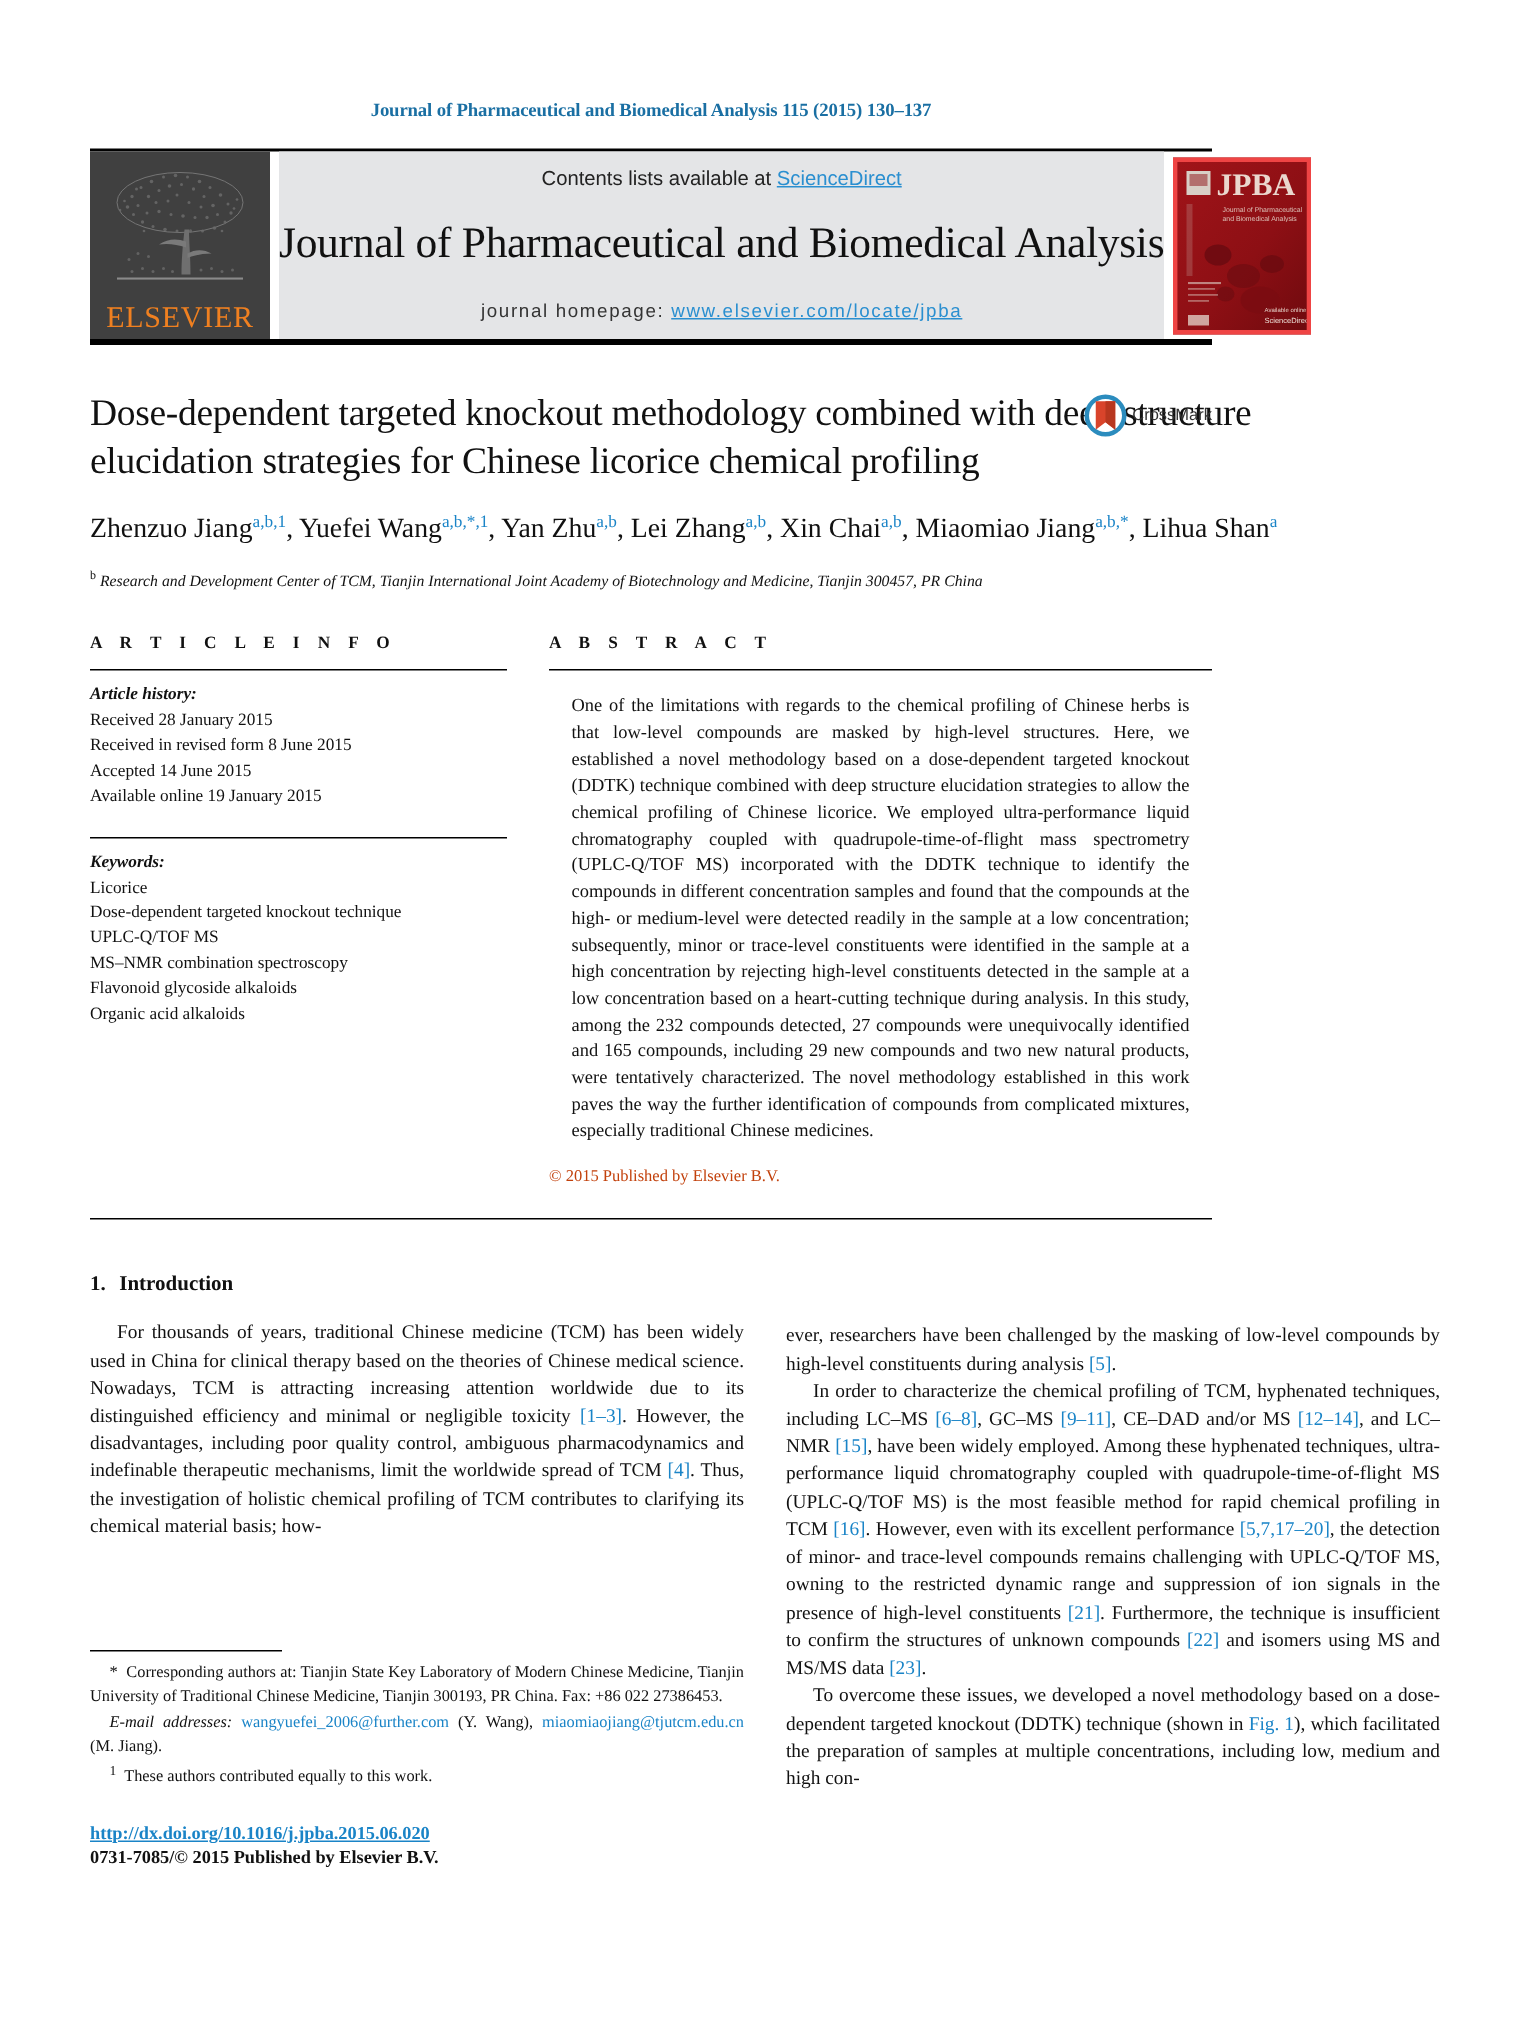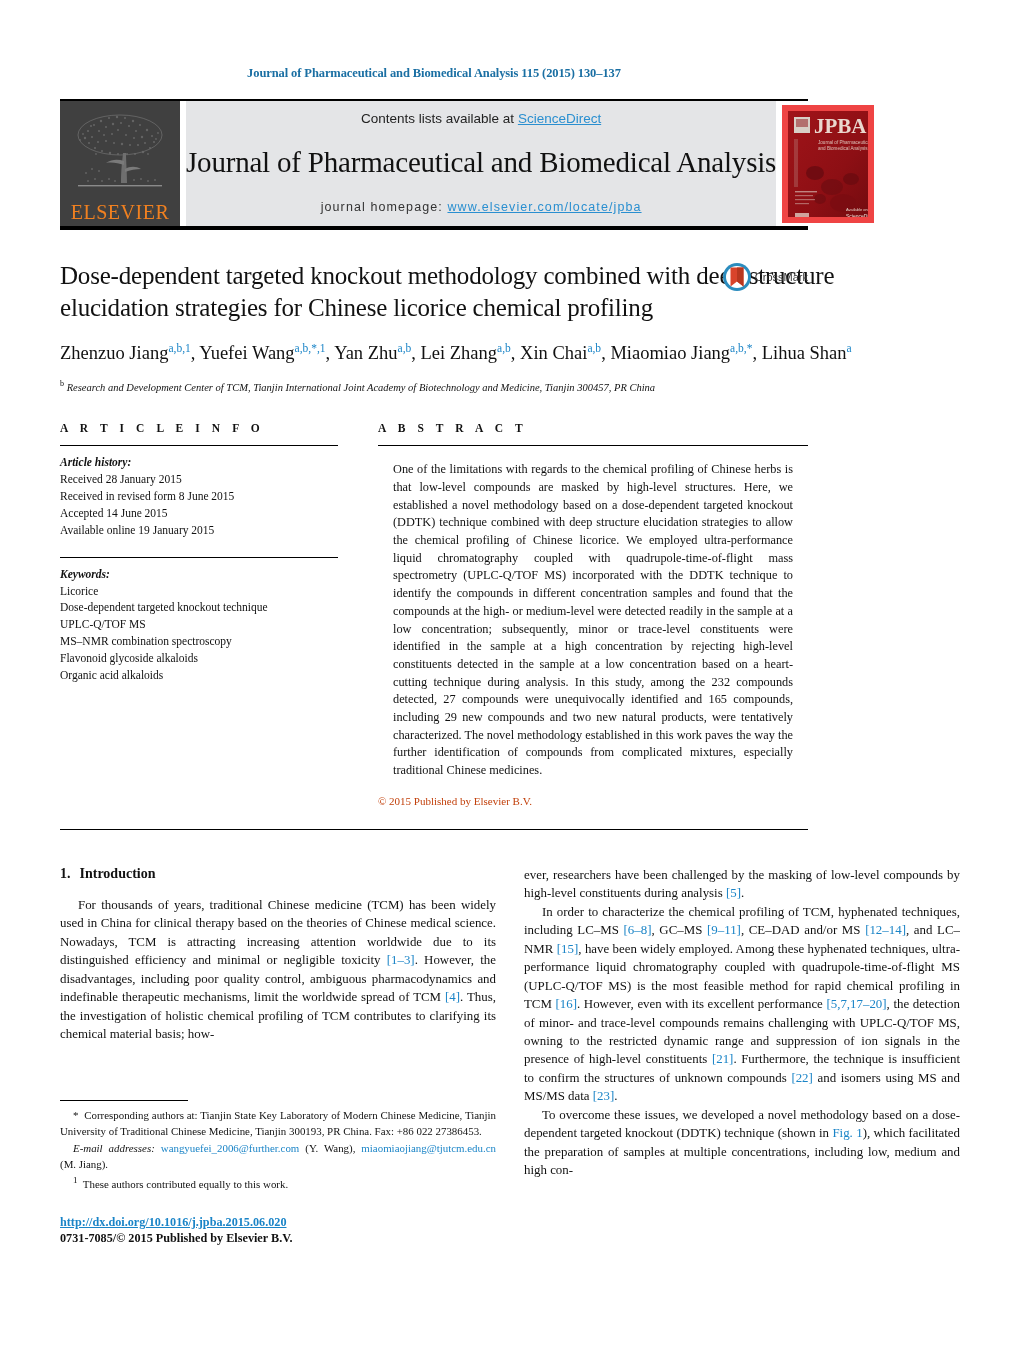--- a/index.html
+++ b/index.html
@@ -88,21 +88,21 @@
     letter-spacing: 1.1px;
   }
   .homepage-line .url { color: #2a8fd0; }
   .cover-thumb {
     width: 92px;
     flex: 0 0 92px;
     align-self: center;
     height: 118px;
     position: relative;
     overflow: hidden;
-    border: 6px solid #ef4444;
+    border: 3px solid #ef4444;
     background: #8d0f14;
   }
   .masthead-rule-bot {
     margin: 0 60px;
     border-top: 4px solid #000;
   }
 
   
   .titleblock { margin: 30px 60px 0 60px; position: relative; }
   .paper-title {
@@ -145,21 +145,21 @@
     font-size: 10.5px;
     line-height: 1.5;
     color: #111;
   }
   .affils sup { font-style: normal; font-size: 8px; }
 
   
   .infoabs {
     margin: 27px 60px 0 60px;
     display: flex;
-    gap: 40px;
+    gap: 28px;
     position: relative;
   }
   .col-info { width: 278px; flex: 0 0 278px; }
   .col-abs  { flex: 1 1 auto; }
 
   .sec-head {
     font-family: "Liberation Serif", serif;
     font-weight: bold;
     font-size: 11.5px;
     letter-spacing: 4.6px;
@@ -207,21 +207,21 @@
   }
   .h2 .num { margin-right: 9px; }
   p.body {
     font-size: 12.9px;
     line-height: 1.43;
     text-align: justify;
     margin: 0;
     color: #111;
     text-indent: 18px;
   }
-  p.body.noindent { text-indent: 0; }
+  p.body.noindent { text-indent: 0; margin-top: 32px; }
   .ref { color: #1a84c7; }
 
   
   .footnotes {
     position: absolute;
     left: 60px;
     top: 1100px;
     width: 436px;
   }
   .fn-rule { width: 128px; border-top: 1px solid #000; margin-bottom: 7px; }

